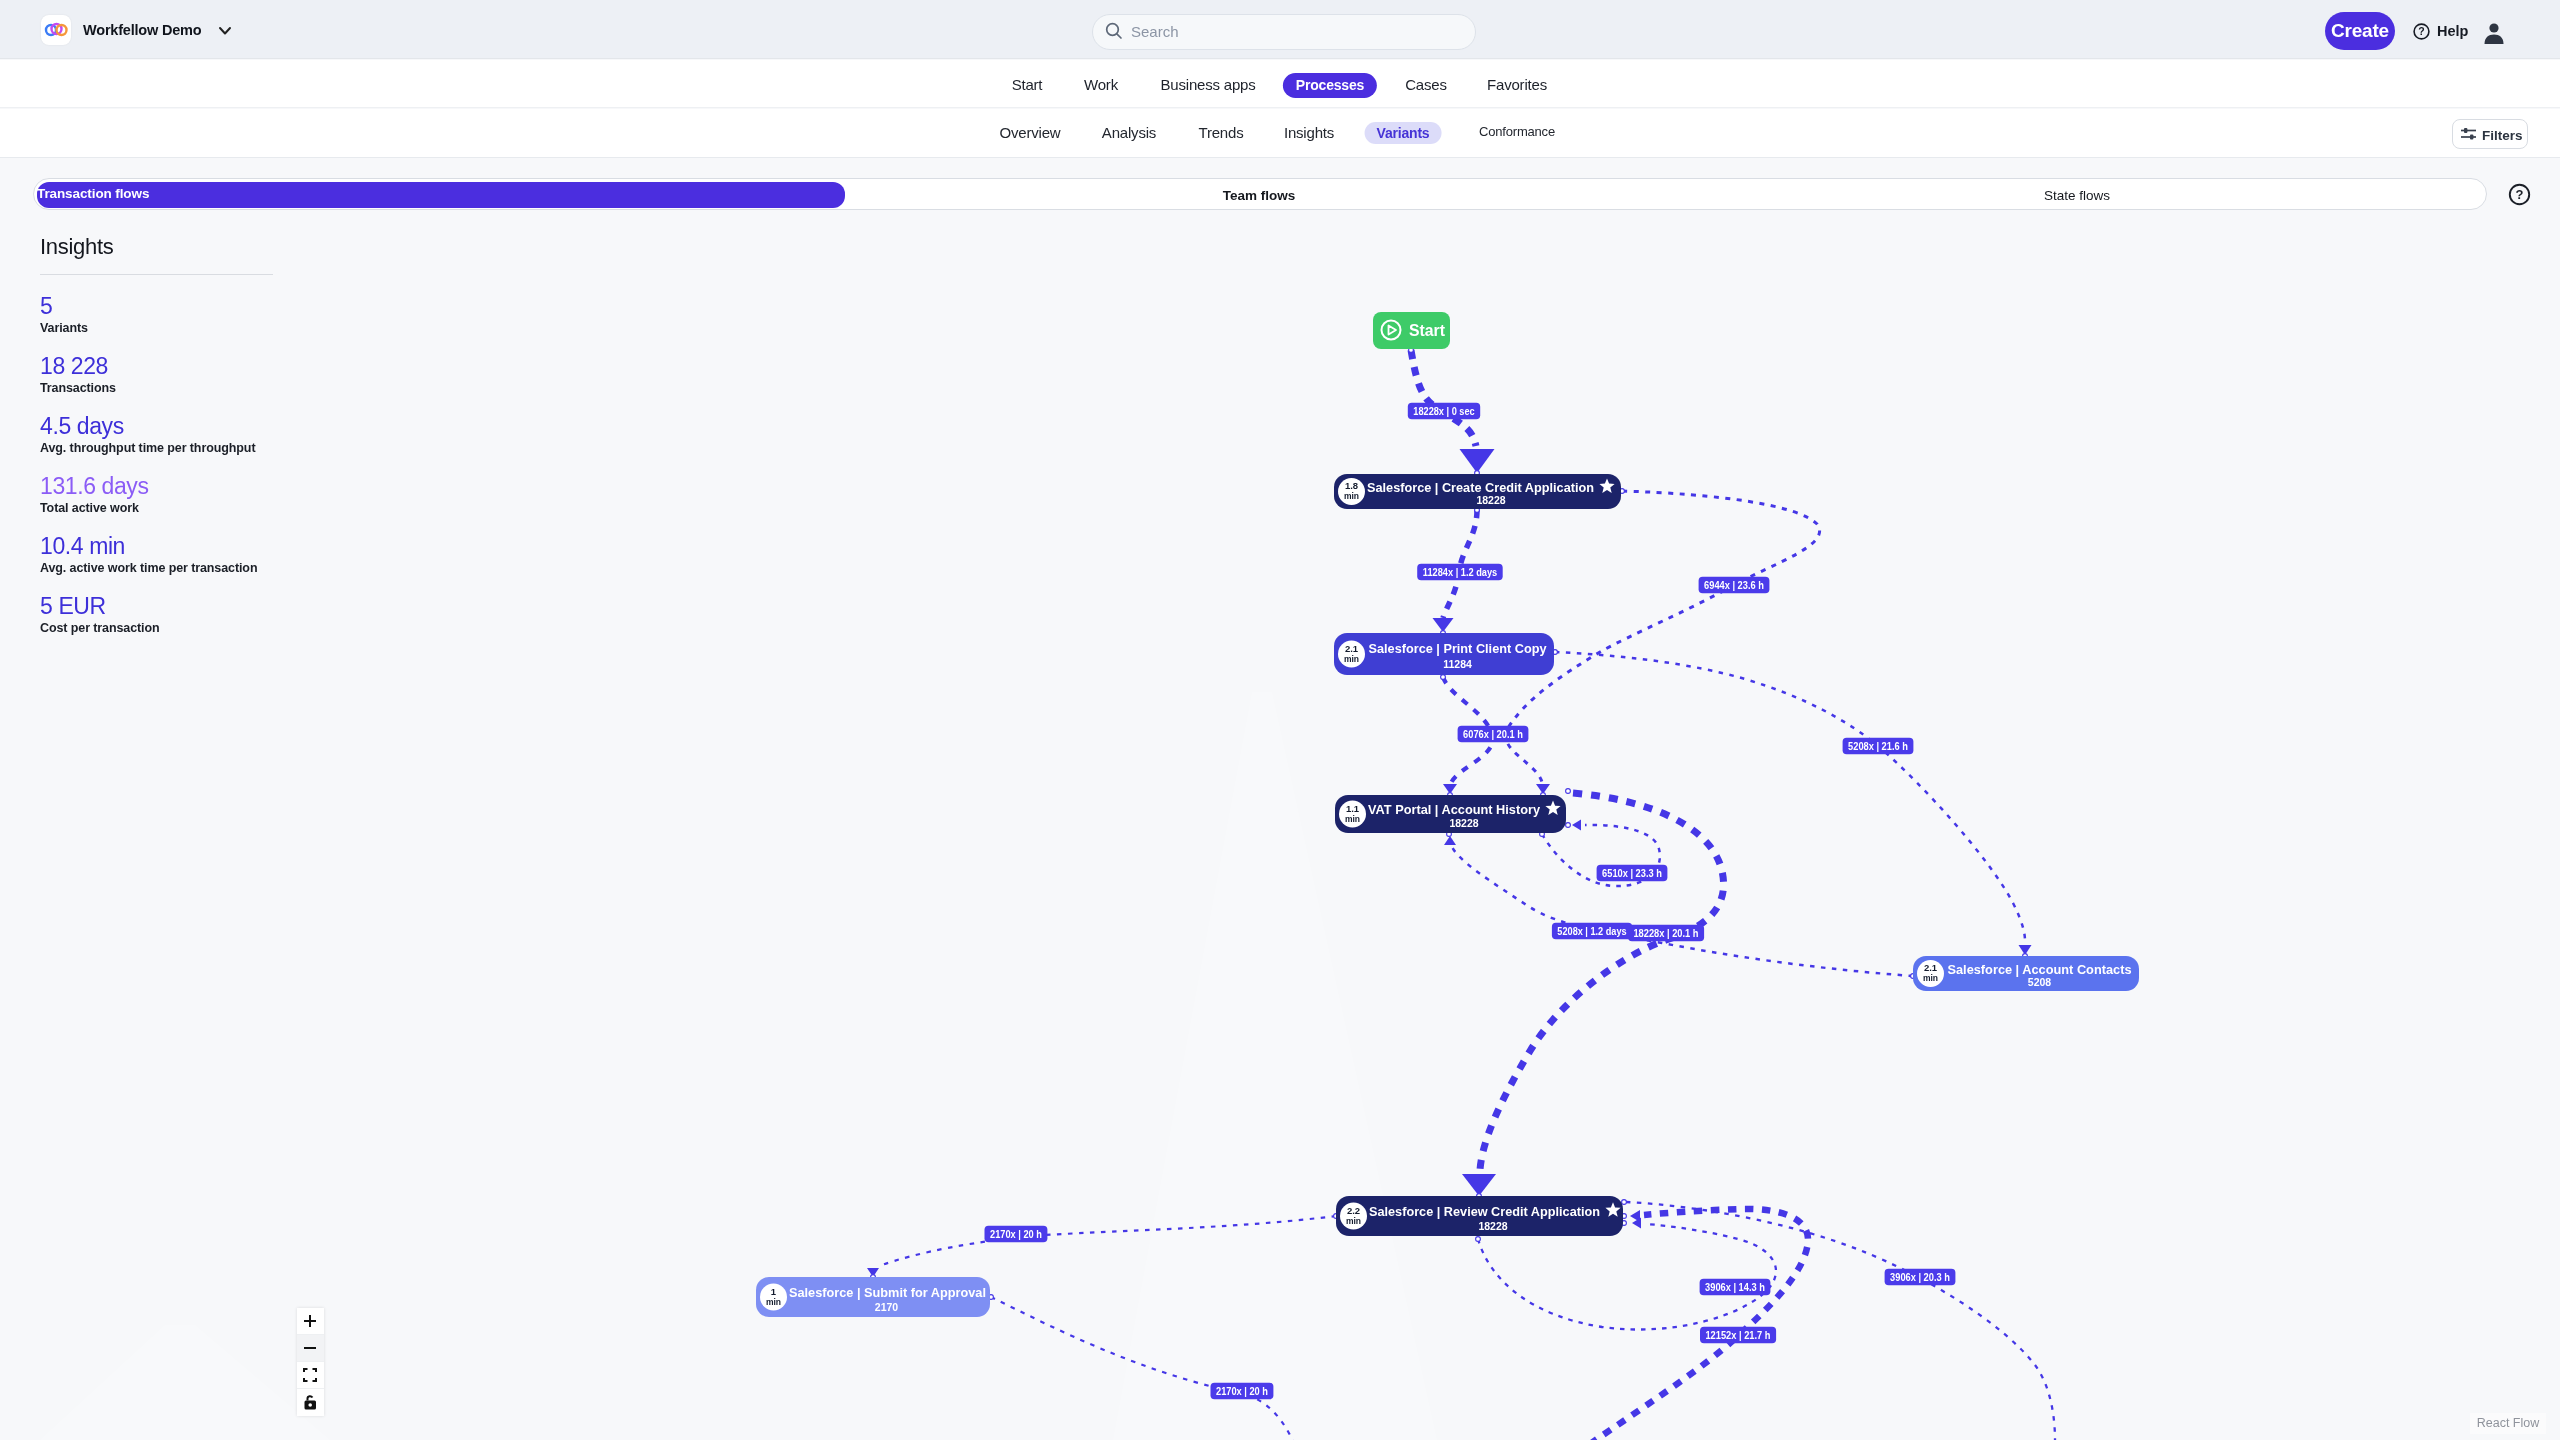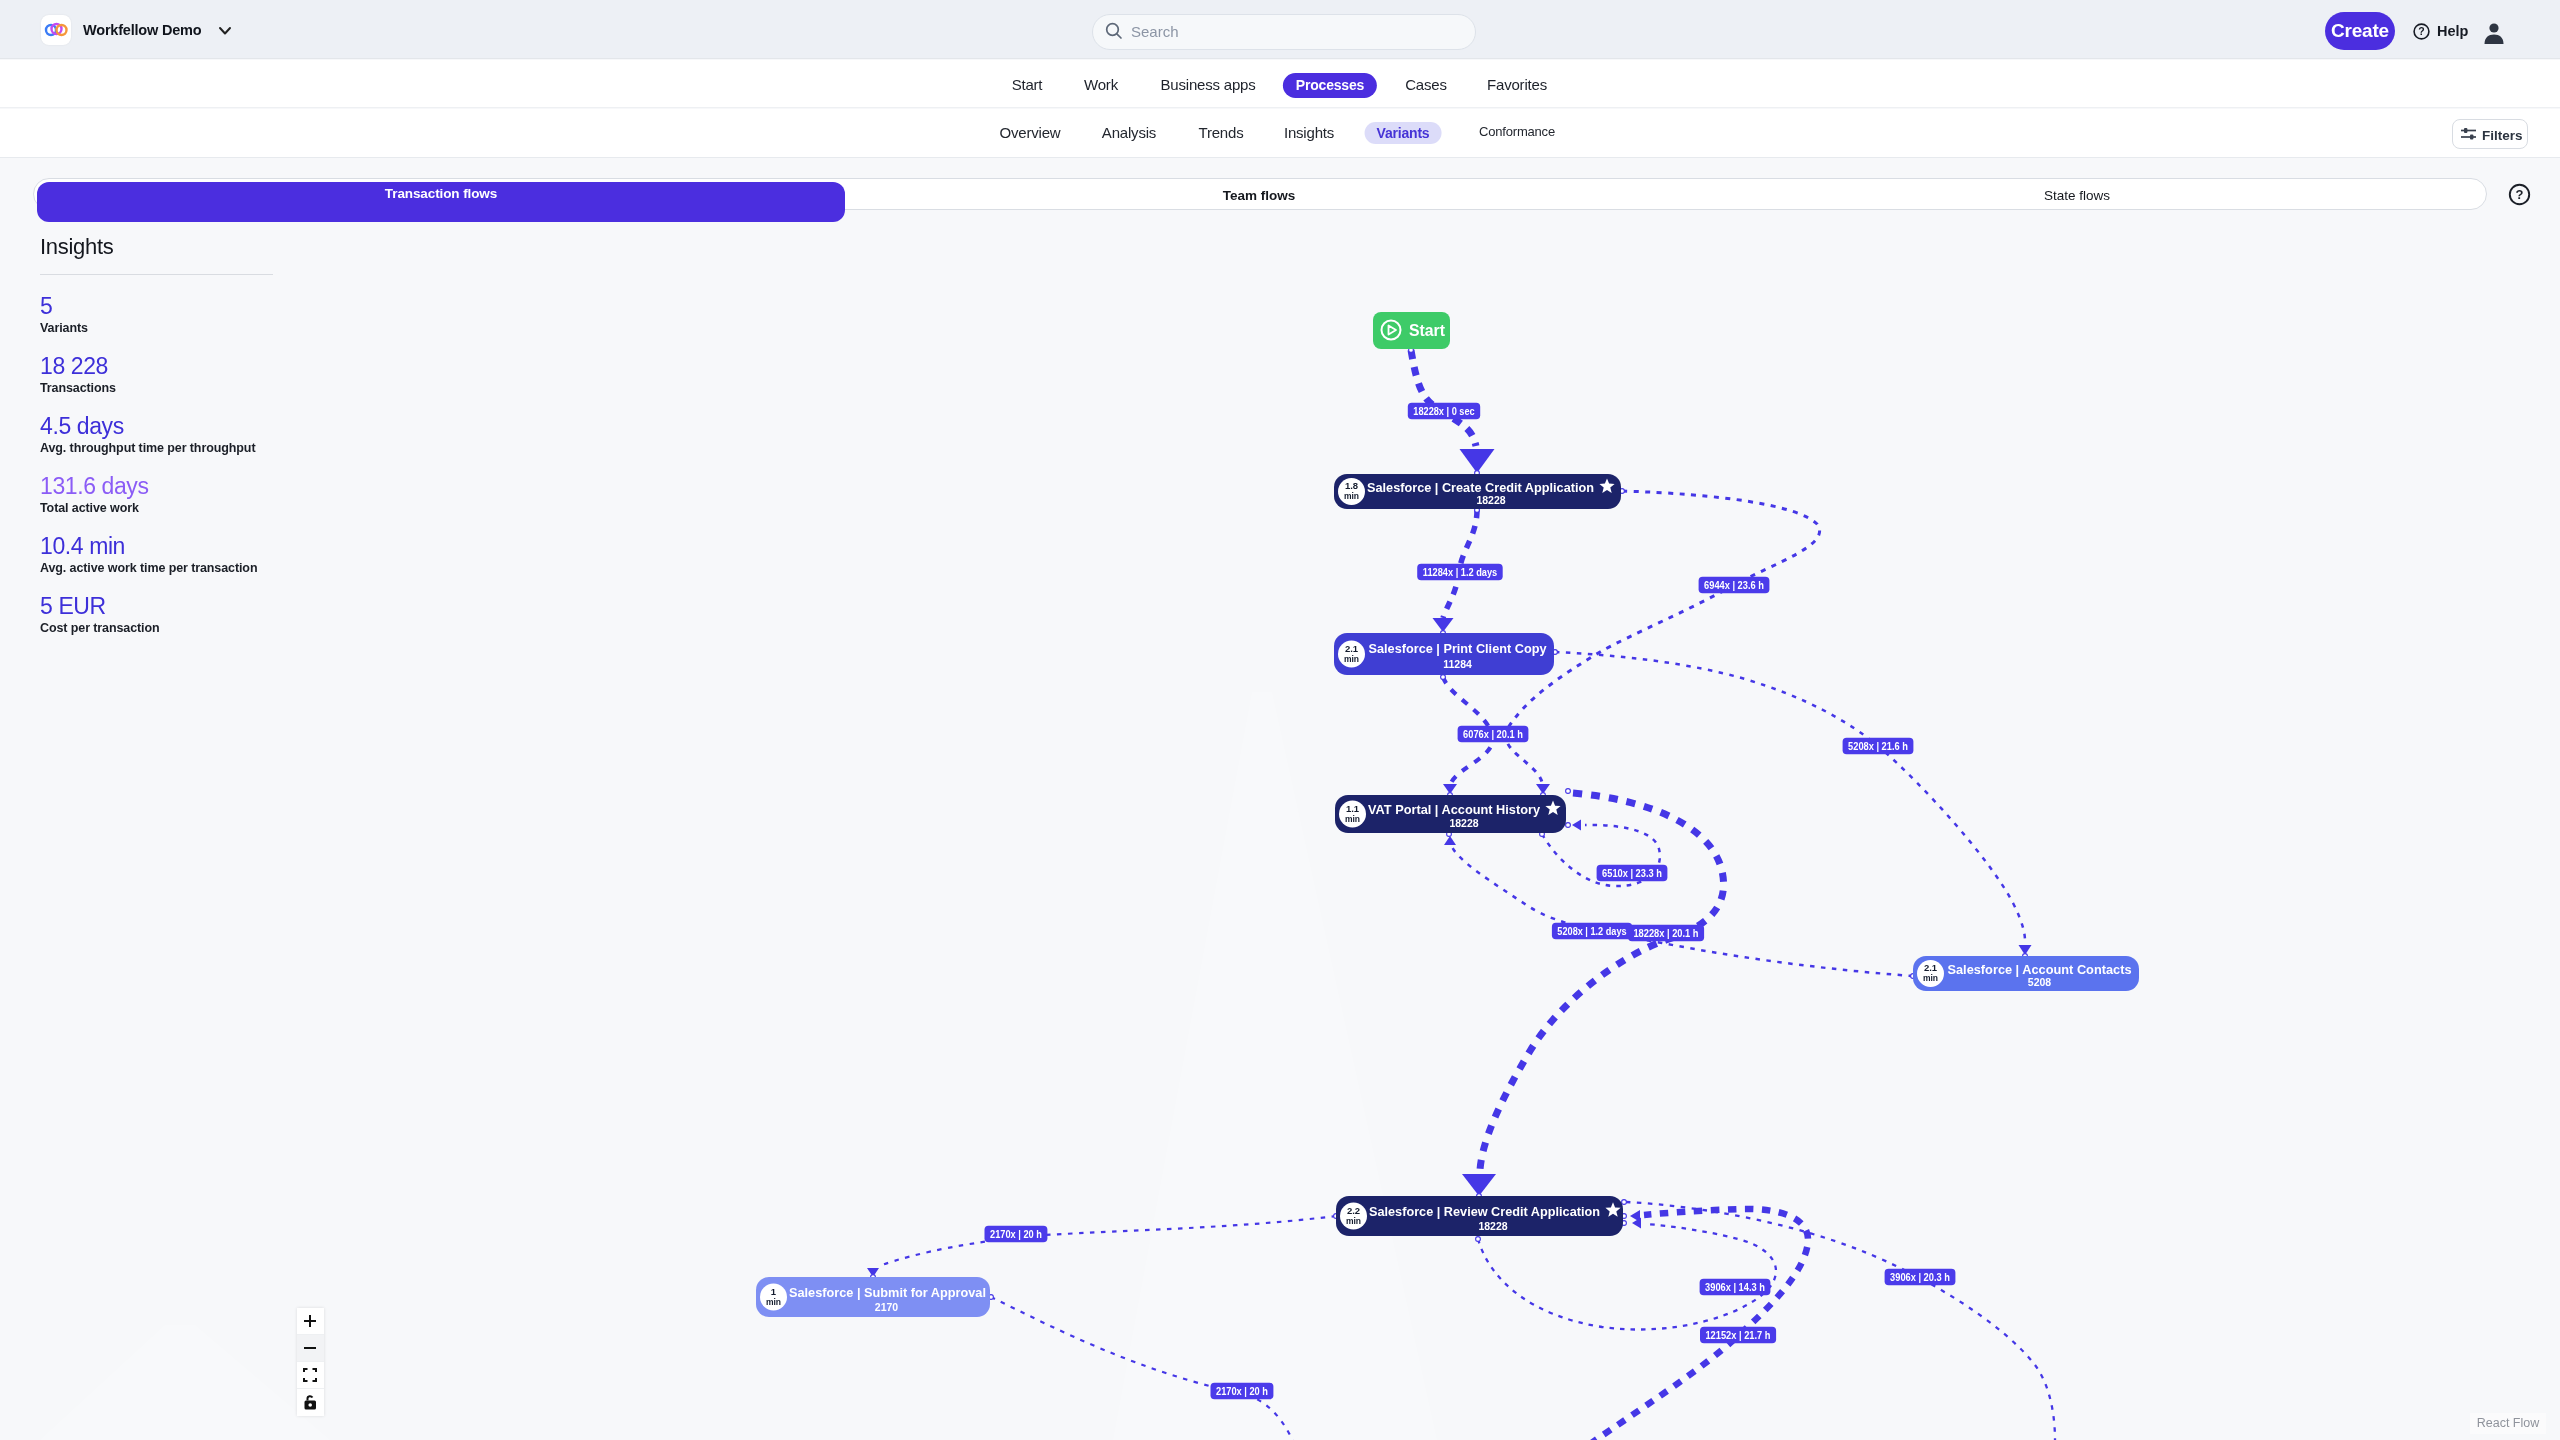--- a/index.html
+++ b/index.html
@@ -171,21 +171,21 @@
 <div class="abs" style="left:2452px;top:119px;width:76px;height:30px;background:#fff;border:1px solid #d8dce2;border-radius:8px"></div>
 <svg class="abs" style="left:2461px;top:127px" width="15" height="14">
     <line x1="0" y1="3.5" x2="15" y2="3.5" stroke="#39404d" stroke-width="1.7"></line>
     <line x1="0" y1="10" x2="15" y2="10" stroke="#39404d" stroke-width="1.7"></line>
     <rect x="3" y="1" width="3.4" height="5" rx="1" fill="#39404d"></rect>
     <rect x="9" y="7.6" width="3.4" height="5" rx="1" fill="#39404d"></rect>
   </svg>
 <div class="abs" style="left:2482px;top:128px;font-size:13.5px;font-weight:600;color:#2c3440">Filters</div>
 
 <div class="abs" style="left:33px;top:178px;width:2454px;height:32px;background:#fff;border:1px solid #d9dde3;border-radius:16px"></div>
-<div class="abs" style="left:37px;top:182px;width:808px;height:40px;background:#4B2EDF;border-radius:12px;color:#fff;text-align:center;line-height:24px;font-size:13.5px;font-weight:bold;letter-spacing:-0.1px">Transaction flows</div>
+<div class="abs" style="left:37px;top:182px;width:808px;height:26px;background:#4B2EDF;border-radius:12px;color:#fff;text-align:left;line-height:24px;font-size:13.5px;font-weight:bold;letter-spacing:-0.1px">Transaction flows</div>
 <div class="abs" style="left:1259px;top:188px;transform:translateX(-50%);font-size:13.5px;font-weight:600;color:#15181e">Team flows</div>
 <div class="abs" style="left:2077px;top:188px;transform:translateX(-50%);font-size:13.5px;font-weight:400;color:#15181e">State flows</div>
 <svg class="abs" style="left:2508px;top:183px" width="23" height="23">
     <circle cx="11.5" cy="11.5" r="9.7" fill="none" stroke="#1b1f27" stroke-width="1.9"></circle>
     <text x="11.5" y="16" text-anchor="middle" font-size="13px" font-weight="bold" fill="#1b1f27" font-family="Liberation Sans">?</text>
   </svg>
 
 <div class="abs" style="left:40px;top:234px;font-size:22px;font-weight:500;color:#14171e;letter-spacing:-0.3px">Insights</div>
 <div class="abs" style="left:40px;top:274px;width:233px;height:1px;background:#d9dce1"></div>
 <div style="position:absolute;left:40px;top:293px;font-size:23px;font-weight:500;color:#3D2FD9;letter-spacing:-0.4px">5</div>

